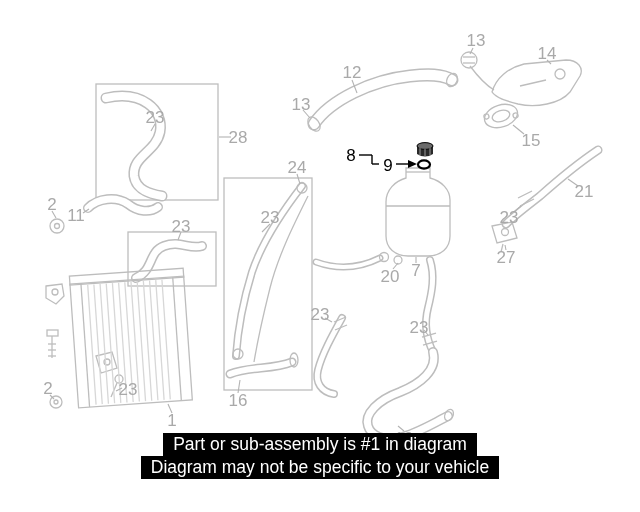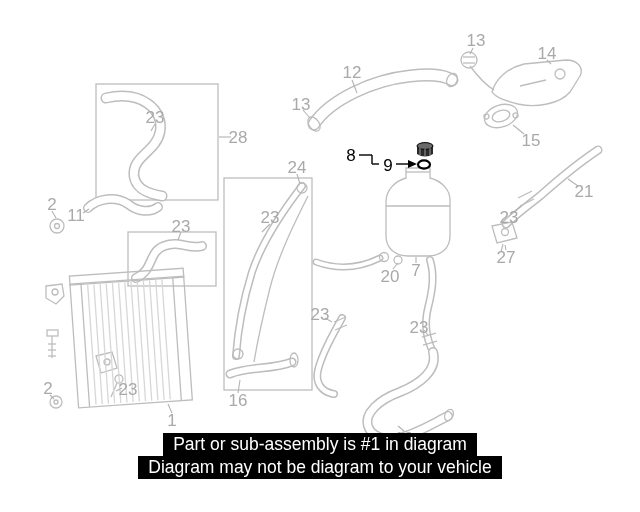--- a/index.html
+++ b/index.html
@@ -213,17 +213,17 @@
         <text x="351" y="155" class="part-label hl">8</text>
         <text x="388" y="165" class="part-label hl">9</text>
       </g>
   </svg>
 
   <div class="banner">
     <div class="banner-line">
       <span class="banner-pill">Part or sub-assembly is #1 in diagram</span>
     </div>
     <div class="banner-line">
-      <span class="banner-pill">Diagram may not be diagram to your vehicle</span>
+      <span class="banner-pill">Diagram may not be specific to your vehicle</span>
     </div>
   </div>
 
 </div>
 
 </body></html>

